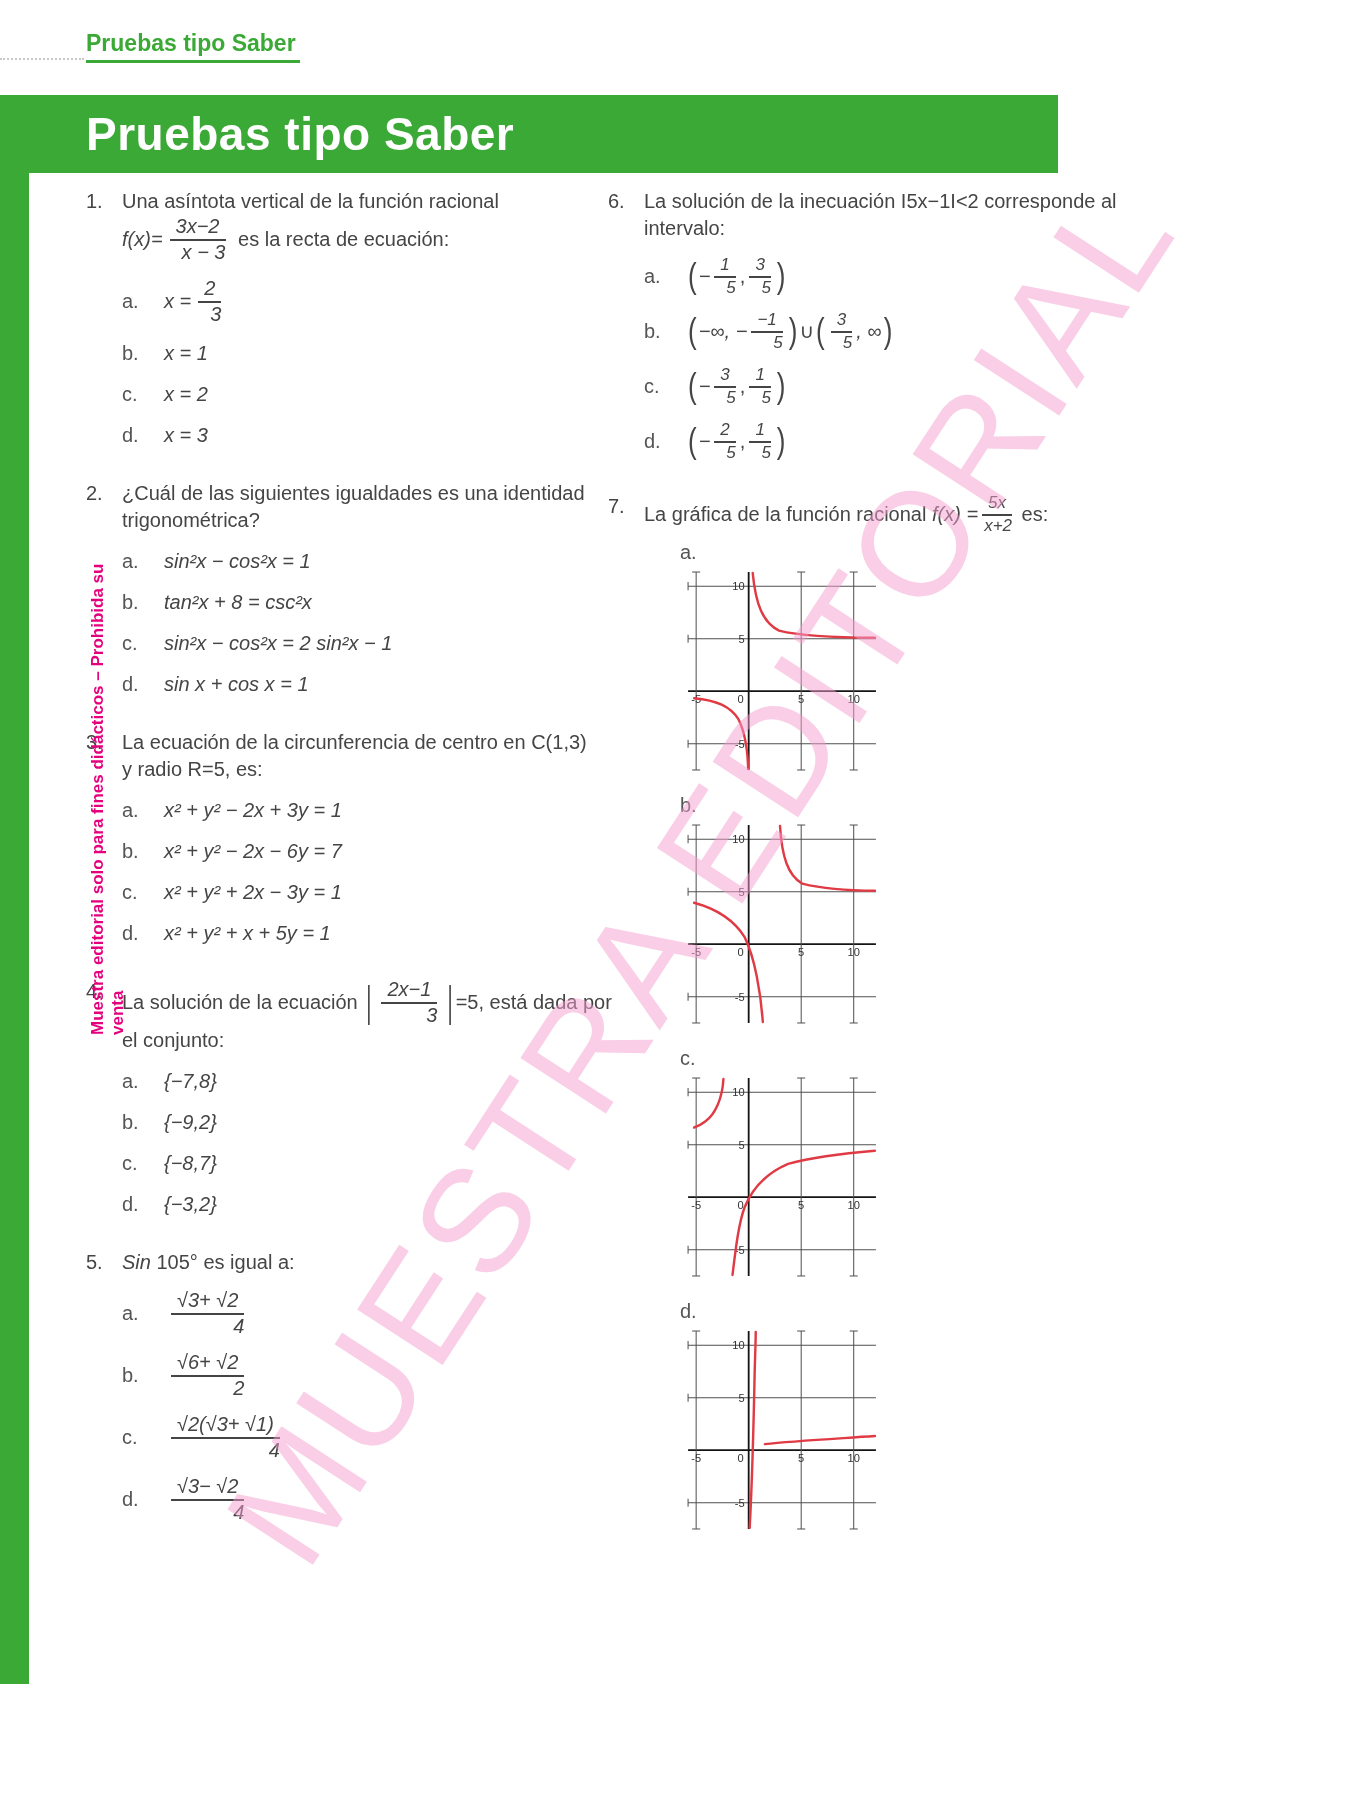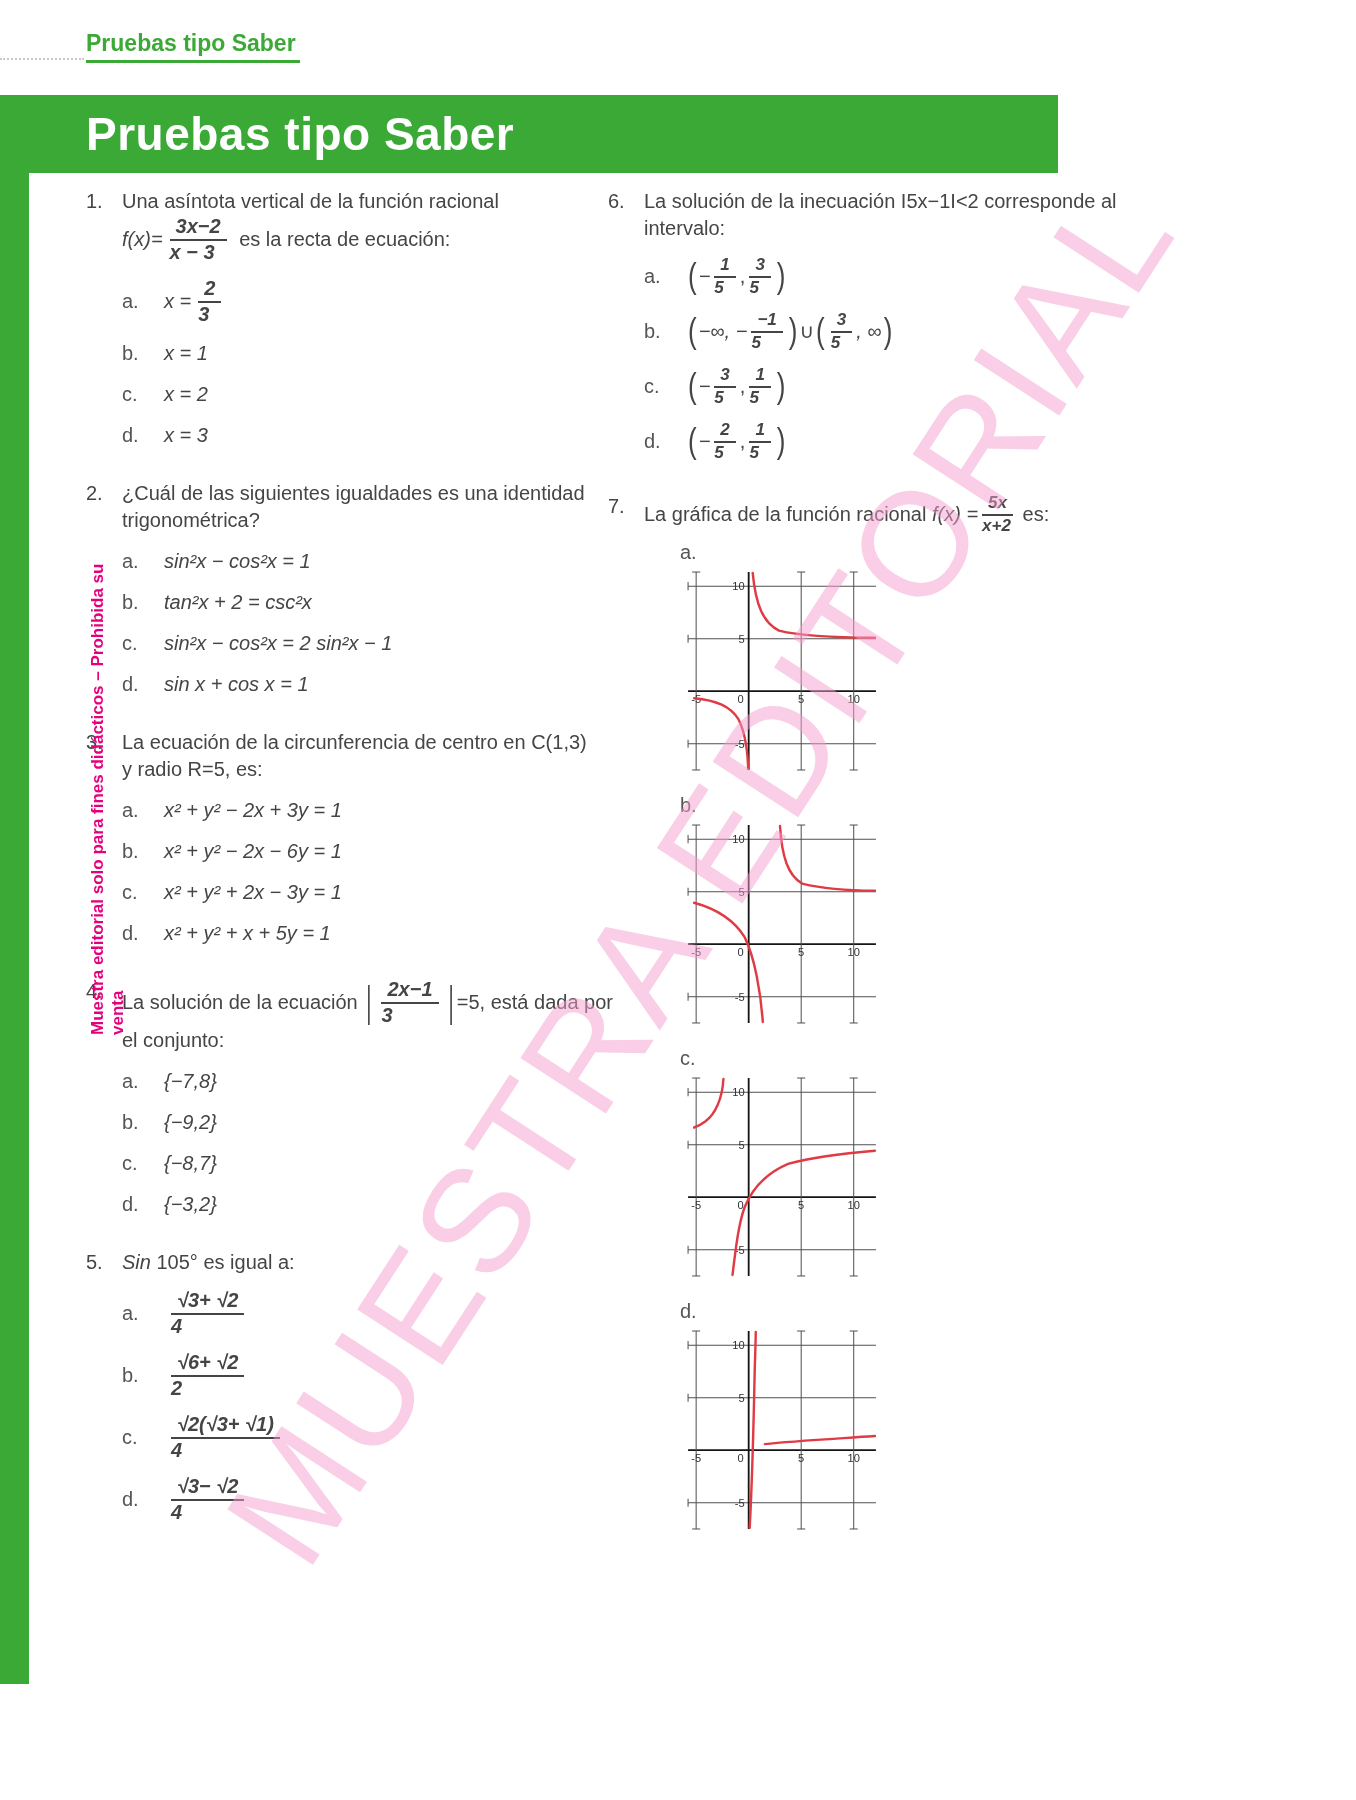--- a/index.html
+++ b/index.html
@@ -33,21 +33,21 @@
   .qrow { display:flex; }
   .qnum { width:36px; flex:none; color:#454545; }
   .qbody { flex:1; }
   .opts { margin-top:12px; }
   .opt { display:flex; align-items:center; margin:13px 0; min-height:28px; }
   .olabel { width:42px; flex:none; color:#555; }
   .m { font-style:italic; }
   .mathline { display:flex; align-items:center; flex-wrap:nowrap; }
   .mathline > span { white-space:pre; }
 
-  .frac { display:inline-block; text-align:left; vertical-align:middle; margin:0 7px; font-style:italic; line-height:1.15;font-weight:bold; }
+  .frac { display:inline-block; text-align:right; vertical-align:middle; margin:0 7px; font-style:italic; line-height:1.15; }
   .fnum { display:block; padding:0 6px 1px 6px; border-bottom:2px solid #454545; }
   .fden { display:block; padding-top:0; }
   .frac.sm { font-size:17px; margin:0 4px; }
 
   .bigbar { display:inline-block; transform:scaleY(2.1); font-weight:300; margin:0 3px; color:#454545; }
   .bp { display:inline-block; transform:scaleY(1.35); font-size:26px; font-weight:300; margin:0 2px; color:#454545; }
 
   
   .gblock { margin:4px 0 20px 36px; }
   .gopt-label { color:#555; margin-bottom:4px; }
@@ -115,21 +115,21 @@
         <span class="qnum">2.</span>
         <div class="qbody">
           <div>¿Cuál de las siguientes igualdades es una identidad trigonométrica?</div>
           <div class="opts">
             <div class="opt">
                 <span class="olabel">a.</span>
                 <span class="m">sin²x − cos²x = 1</span>
               </div>
             <div class="opt">
                 <span class="olabel">b.</span>
-                <span class="m">tan²x + 2 = csc²x</span>
+                <span class="m">tan²x + 8 = csc²x</span>
               </div>
             <div class="opt">
                 <span class="olabel">c.</span>
                 <span class="m">sin²x − cos²x = 2 sin²x − 1</span>
               </div>
             <div class="opt">
                 <span class="olabel">d.</span>
                 <span class="m">sin x + cos x = 1</span>
               </div>
           </div>
@@ -142,21 +142,21 @@
         <span class="qnum">3.</span>
         <div class="qbody">
           <div>La ecuación de la circunferencia de centro en C(1,3) y radio R=5, es:</div>
           <div class="opts">
             <div class="opt">
                 <span class="olabel">a.</span>
                 <span class="m">x² + y² − 2x + 3y = 1</span>
               </div>
             <div class="opt">
                 <span class="olabel">b.</span>
-                <span class="m">x² + y² − 2x − 6y = 1</span>
+                <span class="m">x² + y² − 2x − 6y = 7</span>
               </div>
             <div class="opt">
                 <span class="olabel">c.</span>
                 <span class="m">x² + y² + 2x − 3y = 1</span>
               </div>
             <div class="opt">
                 <span class="olabel">d.</span>
                 <span class="m">x² + y² + x + 5y = 1</span>
               </div>
           </div>

